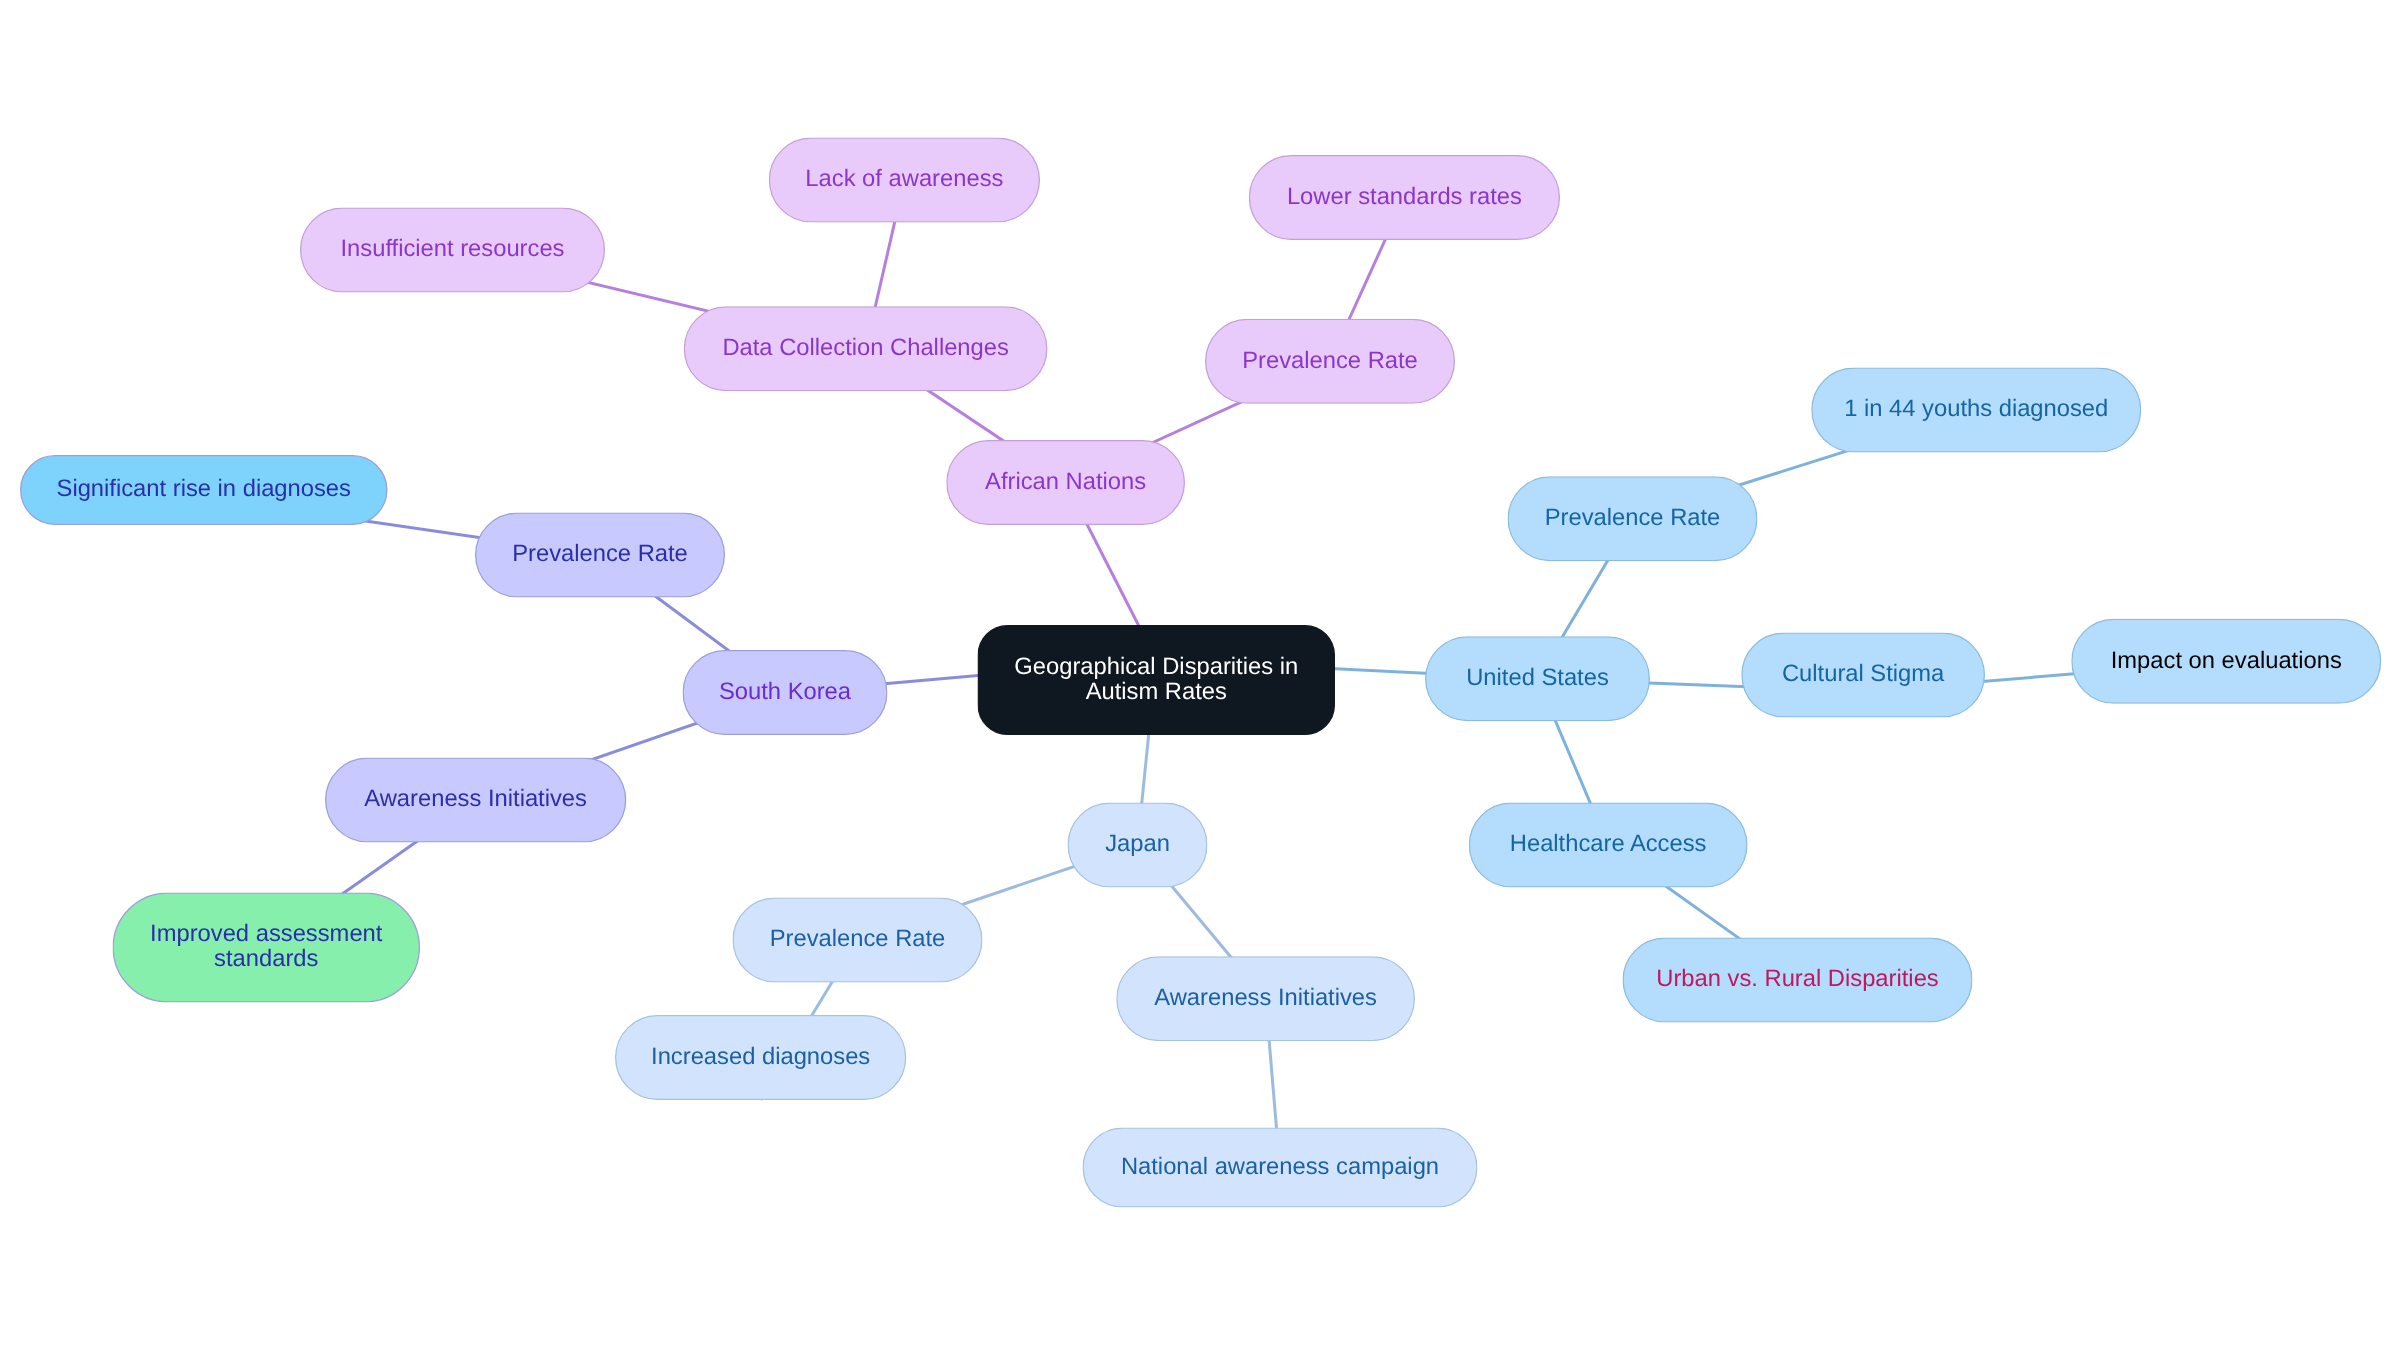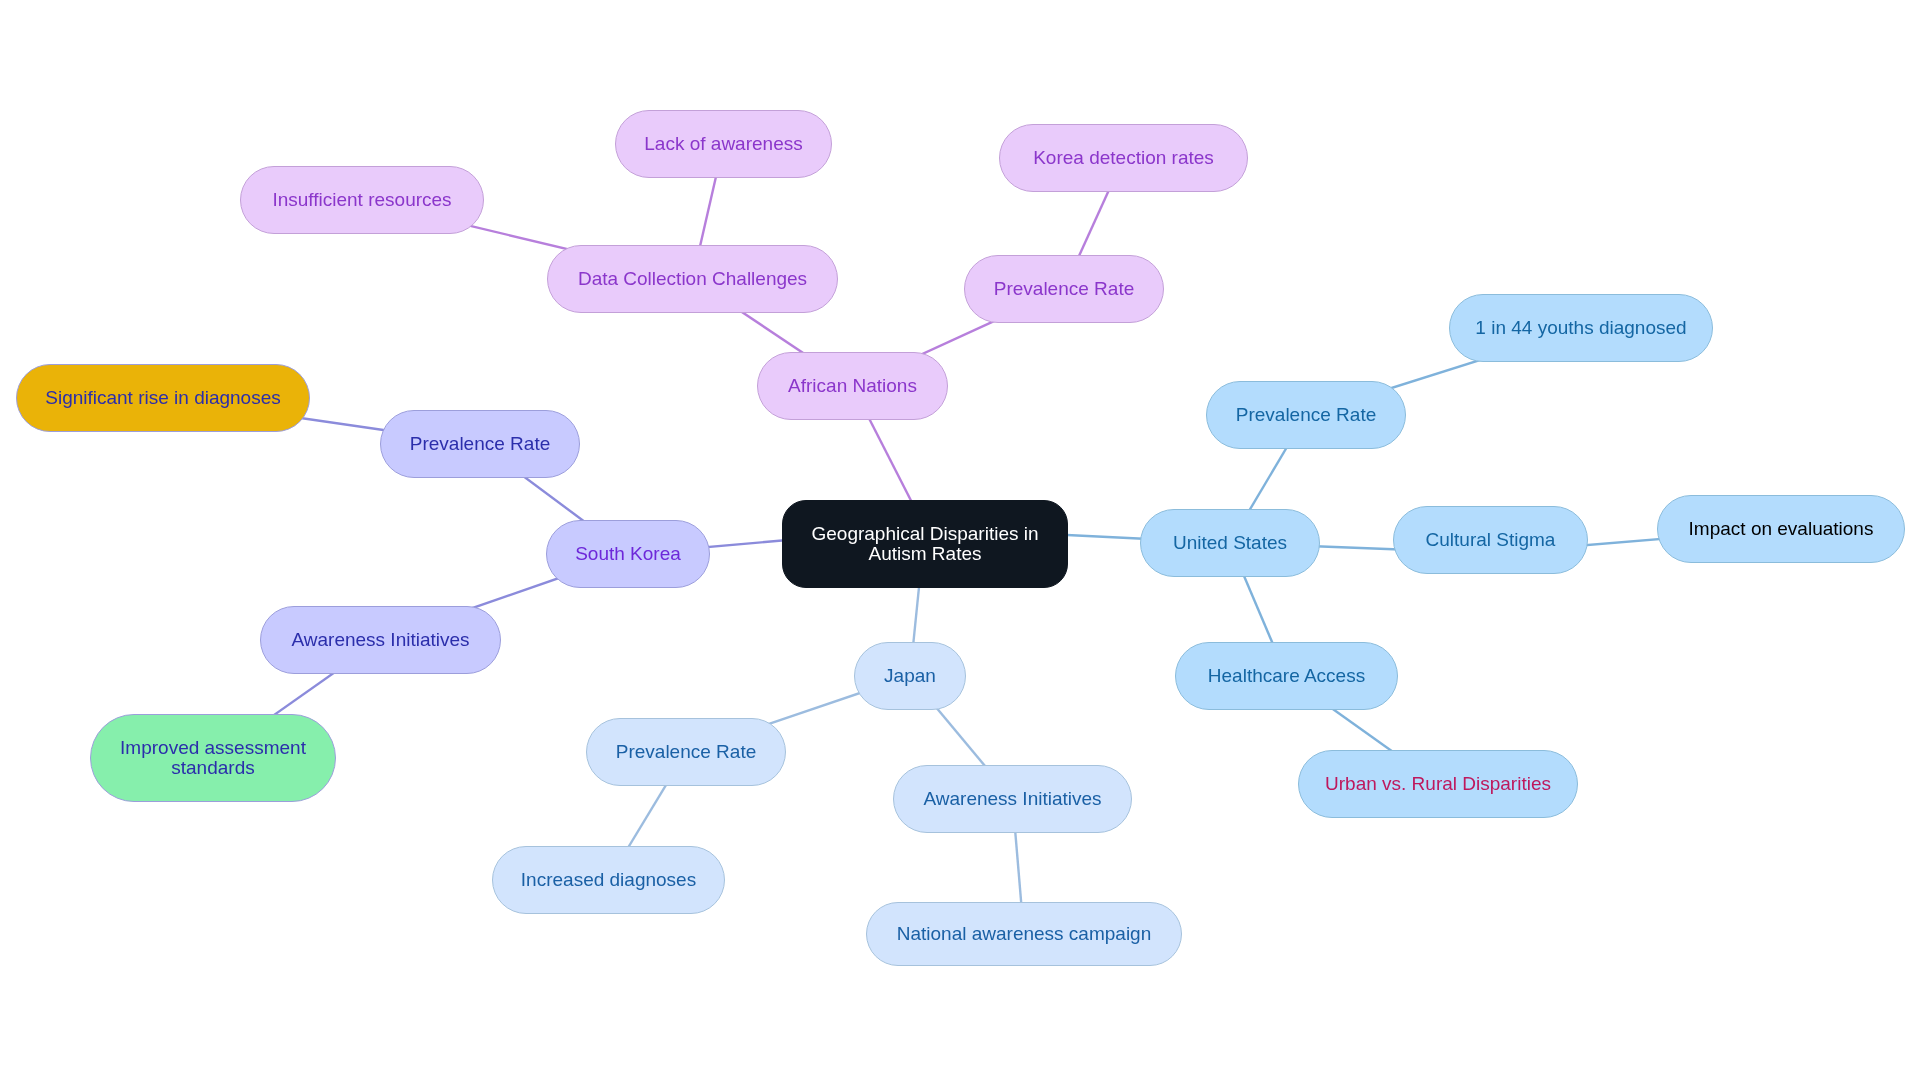--- a/index.html
+++ b/index.html
@@ -50,31 +50,31 @@
     <div class="node us" id="n-us" style="left: 1140px; top: 509px; width: 180px; height: 68px; background: rgb(179, 220, 253); color: rgb(20, 102, 163); border-color: rgb(139, 188, 219);">United States</div>
     <div class="node us" id="n-us_prev" style="left: 1206px; top: 381px; width: 200px; height: 68px; background: rgb(179, 220, 253); color: rgb(20, 102, 163); border-color: rgb(139, 188, 219);">Prevalence Rate</div>
     <div class="node us" id="n-us_prev_1" style="left: 1449px; top: 294px; width: 264px; height: 68px; background: rgb(179, 220, 253); color: rgb(20, 102, 163); border-color: rgb(139, 188, 219);">1 in 44 youths diagnosed</div>
     <div class="node us" id="n-us_stigma" style="left: 1393px; top: 506px; width: 195px; height: 68px; background: rgb(179, 220, 253); color: rgb(20, 102, 163); border-color: rgb(139, 188, 219);">Cultural Stigma</div>
     <div class="node us" id="n-us_stigma_1" style="left: 1657px; top: 495px; width: 248px; height: 68px; background: rgb(179, 220, 253); color: #000000; border-color: rgb(139, 188, 219);">Impact on evaluations</div>
     <div class="node us" id="n-us_health" style="left: 1175px; top: 642px; width: 223px; height: 68px; background: rgb(179, 220, 253); color: rgb(20, 102, 163); border-color: rgb(139, 188, 219);">Healthcare Access</div>
     <div class="node us" id="n-us_health_1" style="left: 1298px; top: 750px; width: 280px; height: 68px; background: rgb(179, 220, 253); color: #be185d; border-color: rgb(139, 188, 219);">Urban vs. Rural Disparities</div>
 
     <div class="node jp" id="n-jp" style="left: 854px; top: 642px; width: 112px; height: 68px; background: rgb(210, 228, 253); color: rgb(26, 96, 165); border-color: rgb(166, 194, 220);">Japan</div>
     <div class="node jp" id="n-jp_prev" style="left: 586px; top: 718px; width: 200px; height: 68px; background: rgb(210, 228, 253); color: rgb(26, 96, 165); border-color: rgb(166, 194, 220);">Prevalence Rate</div>
-    <div class="node jp" id="n-jp_prev_1" style="left: 492px; top: 846px; width: 233px; height: 68px; background: rgb(210, 228, 253); color: rgb(26, 96, 165); border-color: rgb(166, 194, 220);">Increased diagnoses</div>
+    <div class="node jp" id="n-jp_prev_1" style="left: 492px; top: 812px; width: 233px; height: 68px; background: rgb(210, 228, 253); color: rgb(26, 96, 165); border-color: rgb(166, 194, 220);">Increased diagnoses</div>
     <div class="node jp" id="n-jp_aware" style="left: 893px; top: 765px; width: 239px; height: 68px; background: rgb(210, 228, 253); color: rgb(26, 96, 165); border-color: rgb(166, 194, 220);">Awareness Initiatives</div>
     <div class="node jp" id="n-jp_aware_1" style="left: 866px; top: 902px; width: 316px; height: 64px; background: rgb(210, 228, 253); color: rgb(26, 96, 165); border-color: rgb(166, 194, 220);">National awareness campaign</div>
 
     <div class="node kr" id="n-kr" style="left: 546px; top: 520px; width: 164px; height: 68px; background: rgb(200, 202, 255); color: #6d28d9; border-color: rgb(156, 158, 219);">South Korea</div>
     <div class="node kr" id="n-kr_prev" style="left: 380px; top: 410px; width: 200px; height: 68px; background: rgb(200, 202, 255); color: rgb(43, 46, 171); border-color: rgb(156, 158, 219);">Prevalence Rate</div>
-    <div class="node kr" id="n-kr_prev_1" style="left: 16px; top: 364px; width: 294px; height: 68px; background: #eab308; color: rgb(43, 46, 171); border-color: rgb(156, 158, 219);">Significant rise in diagnoses</div>
+    <div class="node kr" id="n-kr_prev_1" style="left: 16px; top: 364px; width: 294px; height: 56px; background: #7dd3fc; color: rgb(43, 46, 171); border-color: rgb(156, 158, 219);">Significant rise in diagnoses</div>
     <div class="node kr" id="n-kr_aware" style="left: 260px; top: 606px; width: 241px; height: 68px; background: rgb(200, 202, 255); color: rgb(43, 46, 171); border-color: rgb(156, 158, 219);">Awareness Initiatives</div>
     <div class="node kr" id="n-kr_aware_1" style="left: 90px; top: 714px; width: 246px; height: 88px; background: #86efac; color: rgb(43, 46, 171); border-color: rgb(156, 158, 219);">Improved assessment
 standards</div>
 
     <div class="node af" id="n-af" style="left: 757px; top: 352px; width: 191px; height: 68px; background: rgb(233, 203, 251); color: rgb(139, 54, 203); border-color: rgb(195, 160, 216);">African Nations</div>
     <div class="node af" id="n-af_prev" style="left: 964px; top: 255px; width: 200px; height: 68px; background: rgb(233, 203, 251); color: rgb(139, 54, 203); border-color: rgb(195, 160, 216);">Prevalence Rate</div>
-    <div class="node af" id="n-af_prev_1" style="left: 999px; top: 124px; width: 249px; height: 68px; background: rgb(233, 203, 251); color: rgb(139, 54, 203); border-color: rgb(195, 160, 216);">Korea detection rates</div>
+    <div class="node af" id="n-af_prev_1" style="left: 999px; top: 124px; width: 249px; height: 68px; background: rgb(233, 203, 251); color: rgb(139, 54, 203); border-color: rgb(195, 160, 216);">Lower standards rates</div>
     <div class="node af" id="n-af_data" style="left: 547px; top: 245px; width: 291px; height: 68px; background: rgb(233, 203, 251); color: rgb(139, 54, 203); border-color: rgb(195, 160, 216);">Data Collection Challenges</div>
     <div class="node af" id="n-af_data_1" style="left: 240px; top: 166px; width: 244px; height: 68px; background: rgb(233, 203, 251); color: rgb(139, 54, 203); border-color: rgb(195, 160, 216);">Insufficient resources</div>
     <div class="node af" id="n-af_data_2" style="left: 615px; top: 110px; width: 217px; height: 68px; background: rgb(233, 203, 251); color: rgb(139, 54, 203); border-color: rgb(195, 160, 216);">Lack of awareness</div>
   </div>
 </div>
 
 </body></html>

